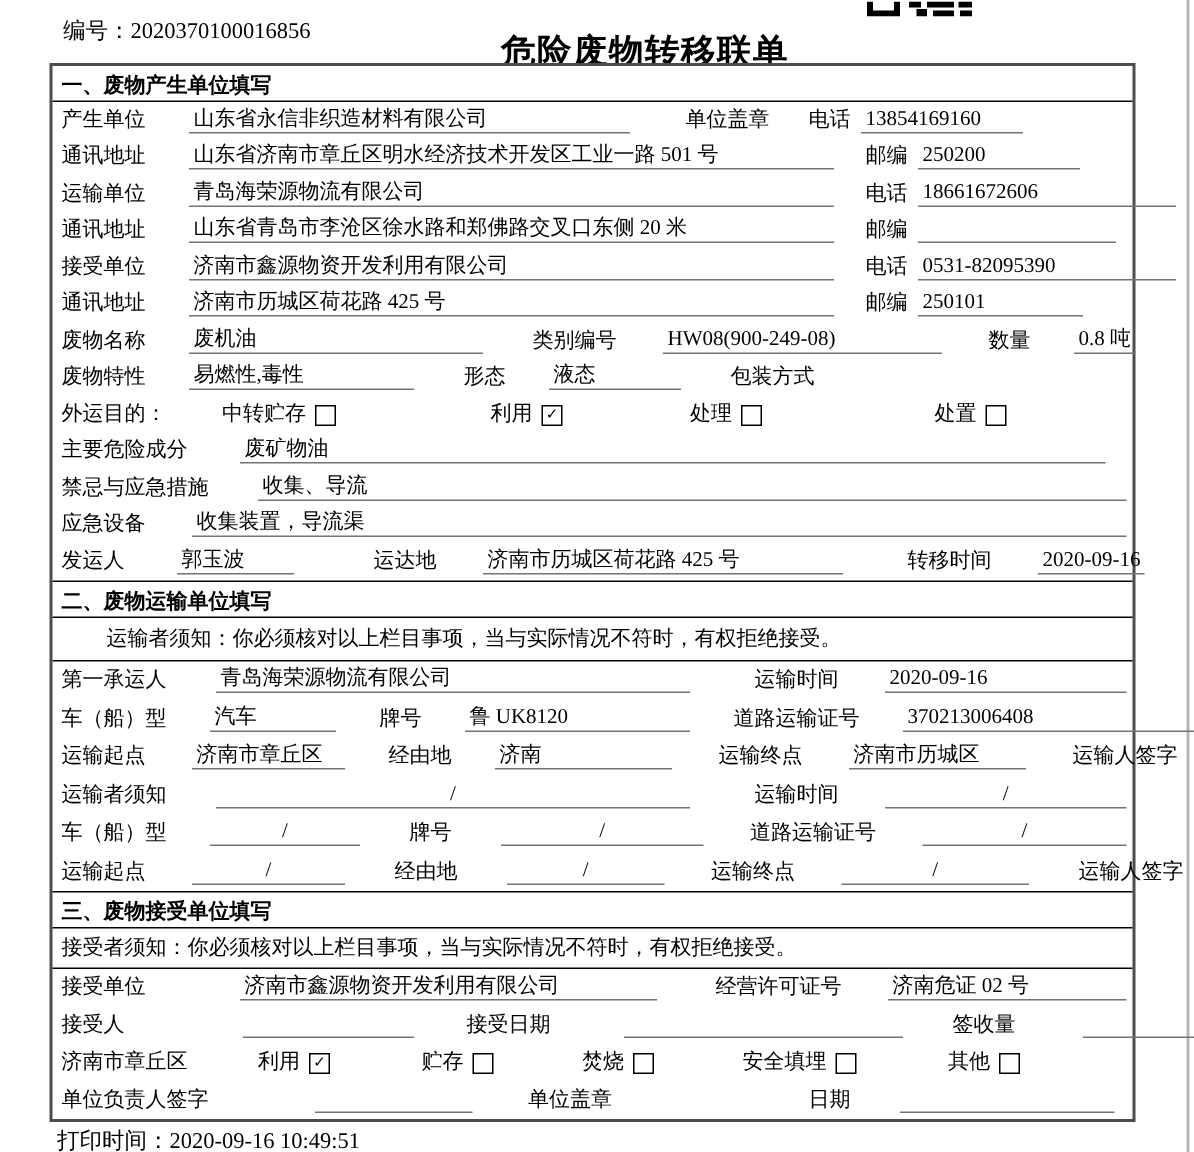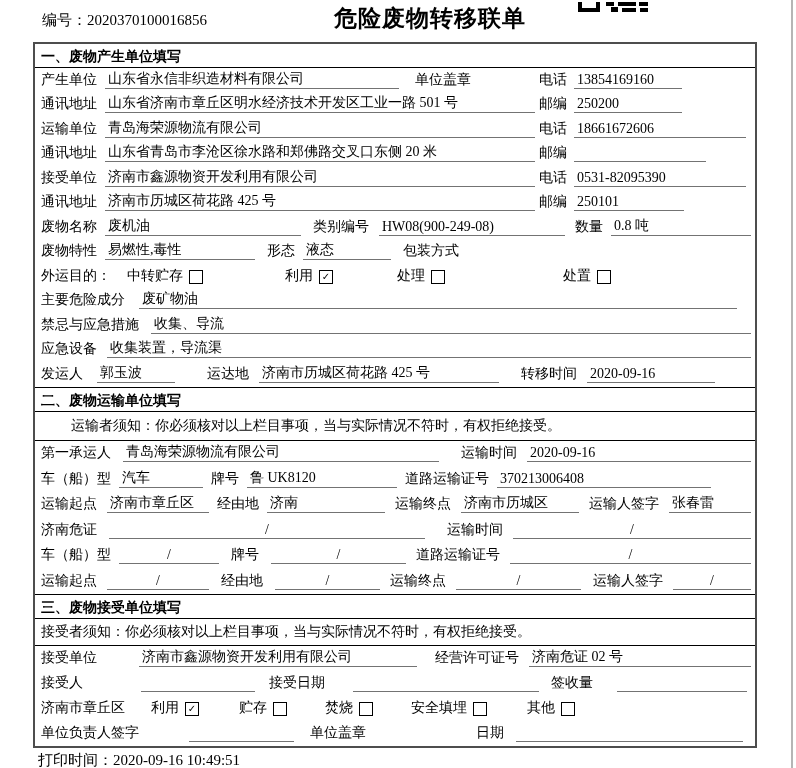--- a/index.html
+++ b/index.html
@@ -1,30 +1,30 @@
 <!DOCTYPE html>
 <html><head>
 <meta charset="utf-8">
 <style>
   html,body{margin:0;padding:0;background:#fff;}
   .page{position:relative;width:796px;height:768px;overflow:hidden;
         font-family:"Liberation Serif","DejaVu Serif",serif;font-size:14px;color:#000;background:#fff;}
   .edge-line{position:absolute;right:3px;top:0;width:2px;height:768px;background:#b5b5b5;}
   .doc-number{position:absolute;left:42px;top:11px;font-size:15px;white-space:nowrap;}
-  .doc-title{position:absolute;left:115px;width:630px;top:3px;text-align:center;
+  .doc-title{position:absolute;left:115px;width:630px;top:19px;text-align:center;
              font-family:"Liberation Sans","DejaVu Sans",sans-serif;font-weight:bold;font-size:23px;letter-spacing:1px;}
   .qr-frag{position:absolute;left:578px;top:0;}
   .form{position:absolute;left:33px;top:42px;width:724px;border:2px solid #4d4d4d;background:#fff;box-sizing:border-box;}
   .sec-h{height:24px;line-height:24px;padding-left:6px;border-bottom:1px solid #000;
          font-family:"Liberation Sans","DejaVu Sans",sans-serif;font-weight:bold;font-size:14px;box-sizing:border-box;}
   .sec-h.mid{border-top:1px solid #000;height:25px;line-height:24px;}
   .notice{border-bottom:1px solid #000;display:flex;align-items:center;padding-left:6px;box-sizing:border-box;}
   .n2{height:29px;padding-left:36px;}
   .n3{height:27px;}
-  .row{display:flex;align-items:flex-end;padding:0 4px 4px 6px;box-sizing:border-box;}
+  .row{display:flex;align-items:flex-end;padding:0 4px 4px 6px;box-sizing:border-box;gap:21px;}
   .r1{height:24.5px;}
   .r2{height:25.5px;}
   .r3{height:25px;}
   .lbl{white-space:nowrap;flex:none;}
   .f{border-bottom:1px solid #737373;padding:0 3px;white-space:nowrap;flex:none;box-sizing:border-box;}
   .g{flex:1 1 auto;}
   .c{text-align:center;}
   .rp{margin-left:auto;width:212px;display:flex;align-items:flex-end;flex:none;}
   .rp .f{margin-left:7px;}
   .opt{display:flex;align-items:flex-end;flex:none;}
@@ -137,21 +137,21 @@
           <span class="cb"></span>
         </span>
       <span class="opt" style="margin-left:82px">
           <span class="lbl">利用</span>
           <span class="cb">✓</span>
         </span>
       <span class="opt" style="margin-left:64px">
           <span class="lbl">处理</span>
           <span class="cb"></span>
         </span>
-      <span class="opt" style="margin-left:118px">
+      <span class="opt" style="margin-left:94px">
           <span class="lbl">处置</span>
           <span class="cb"></span>
         </span>
     </div>
 
     <div class="row r1">
       <span class="lbl">主要危险成分</span>
       <span class="f g" style="margin-left:14px;margin-right:14px">废矿物油</span>
     </div>
 
@@ -200,21 +200,21 @@
       <span class="f" style="margin-left:10px;width:102px">济南市章丘区</span>
       <span class="lbl" style="margin-left:8px">经由地</span>
       <span class="f" style="margin-left:8px;width:118px">济南</span>
       <span class="lbl" style="margin-left:10px">运输终点</span>
       <span class="f" style="margin-left:10px;width:118px">济南市历城区</span>
       <span class="lbl" style="margin-left:10px">运输人签字</span>
       <span class="f g" style="margin-left:10px">张春雷</span>
     </div>
 
     <div class="row r2">
-      <span class="lbl">济南危证</span>
+      <span class="lbl">运输者须知</span>
       <span class="f c" style="margin-left:12px;width:316px">/</span>
       <span class="lbl" style="margin-left:22px">运输时间</span>
       <span class="f g c" style="margin-left:10px">/</span>
     </div>
 
     <div class="row r2">
       <span class="lbl">车（船）型</span>
       <span class="f c" style="margin-left:8px;width:100px">/</span>
       <span class="lbl" style="margin-left:12px">牌号</span>
       <span class="f c" style="margin-left:12px;width:135px">/</span>

